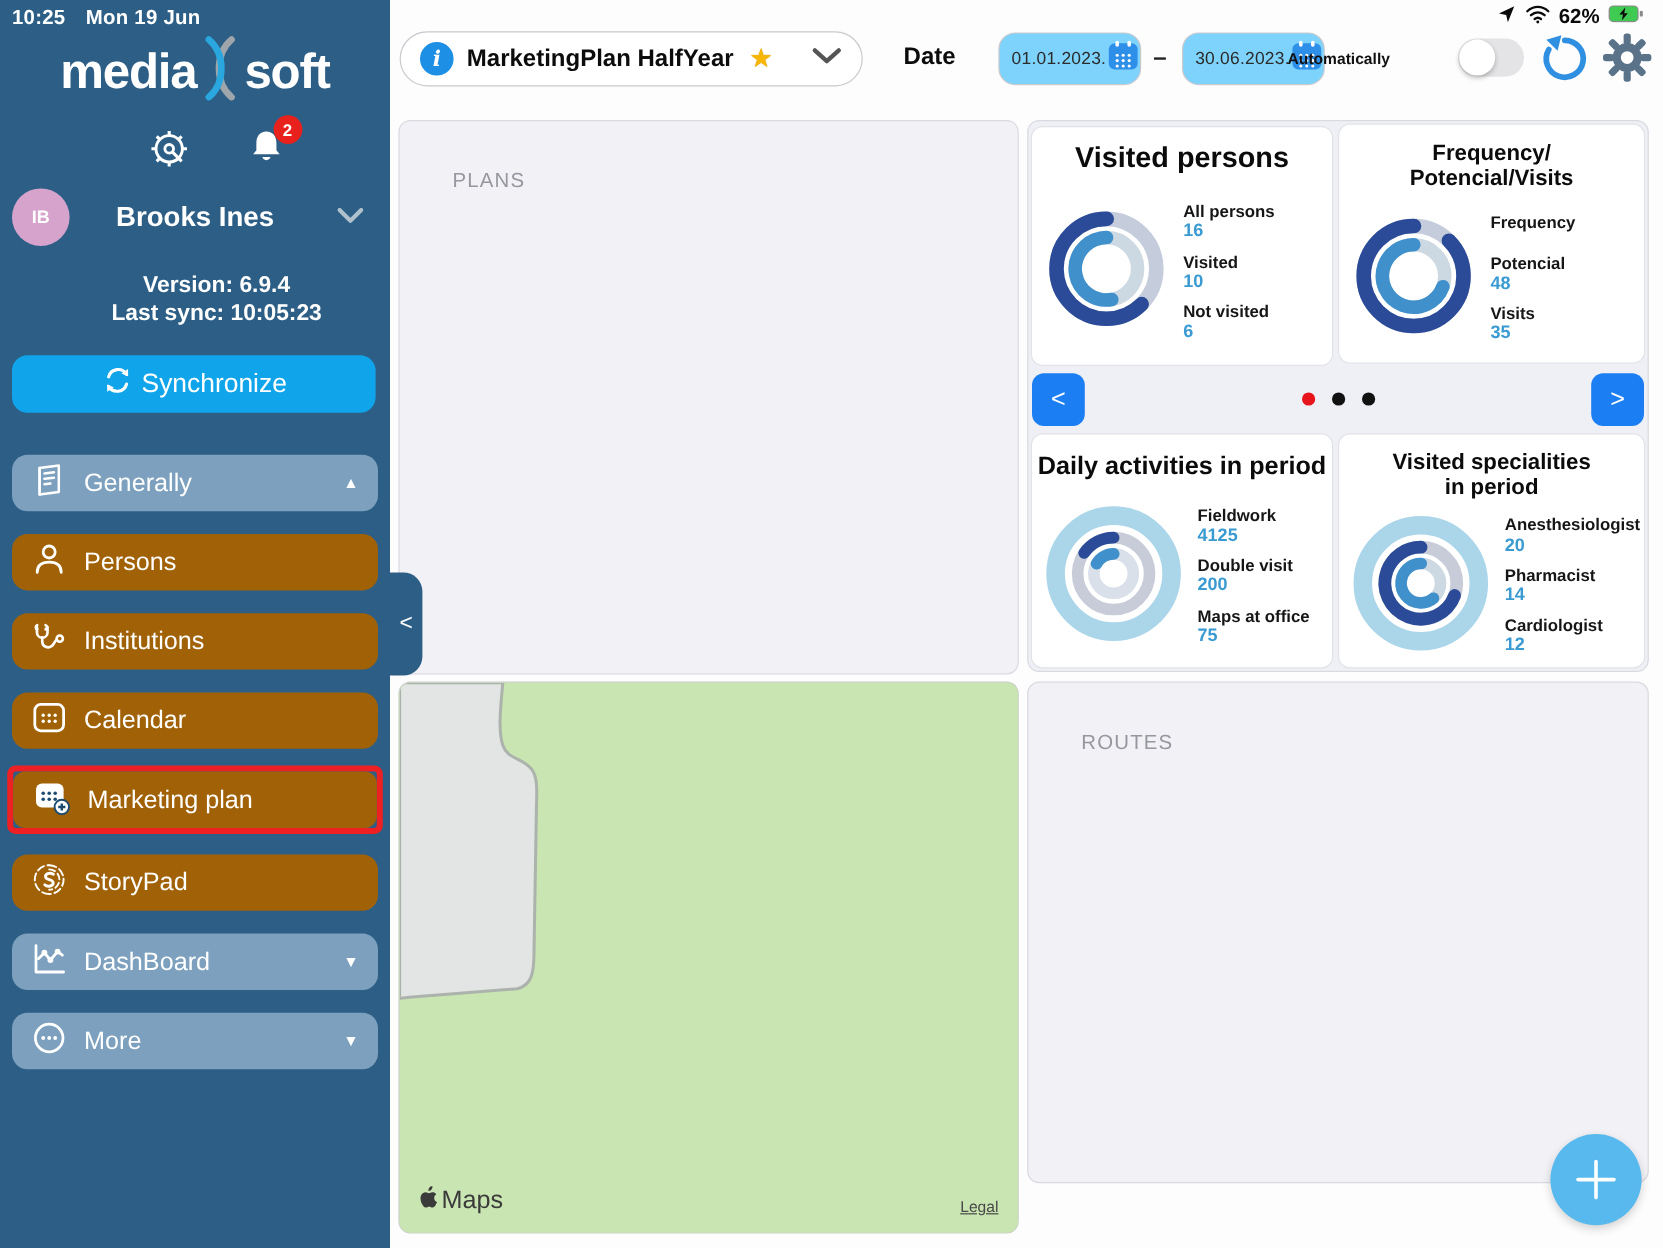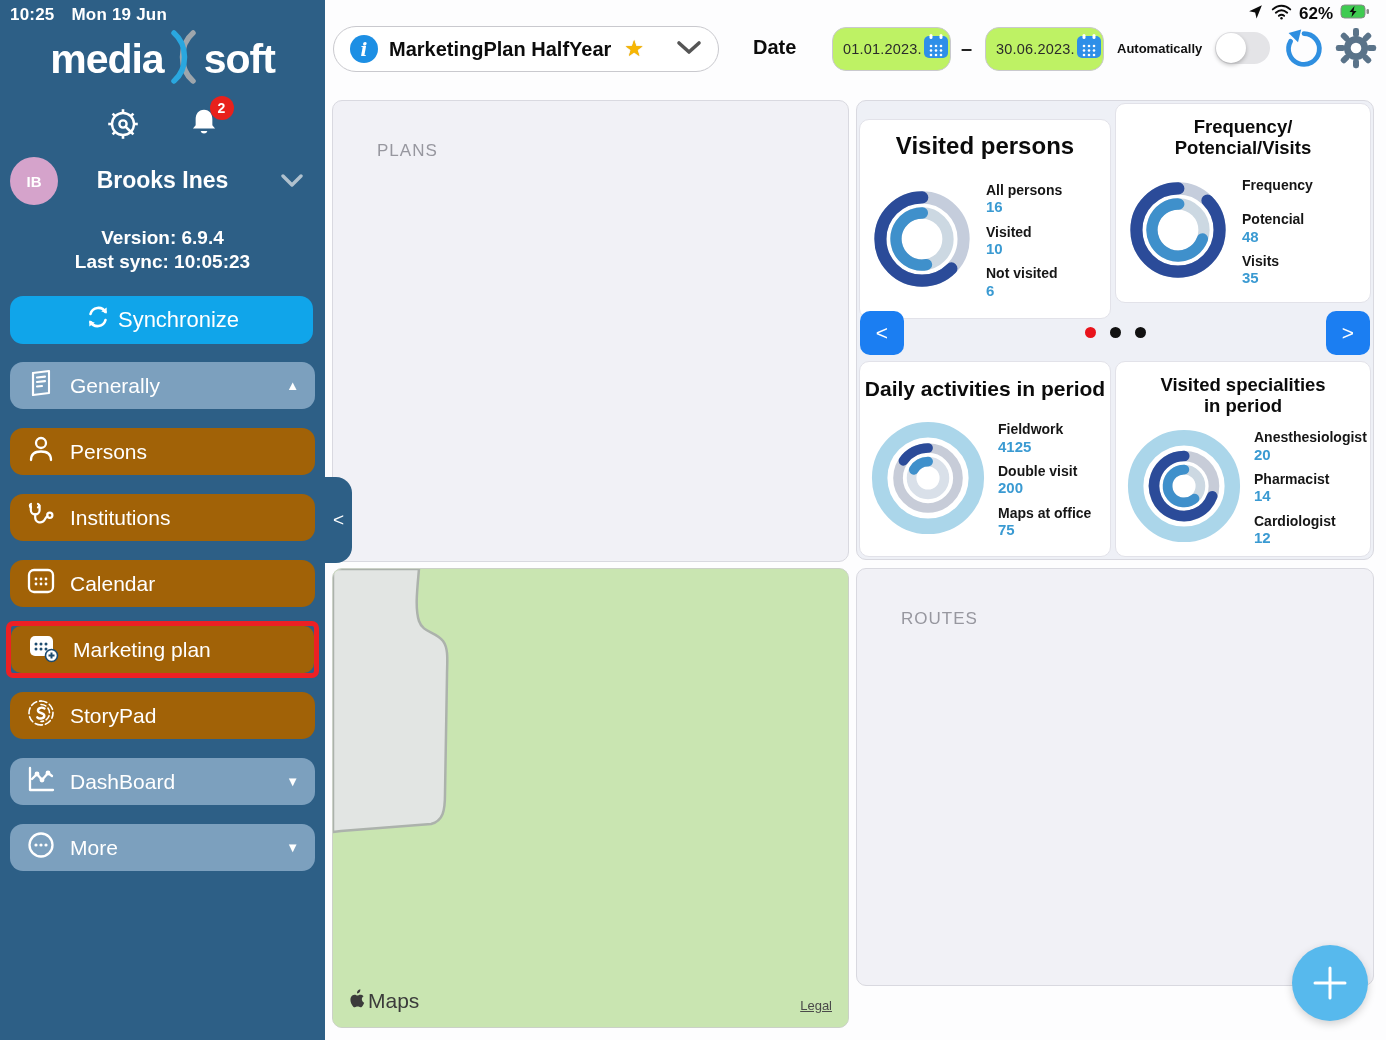--- a/index.html
+++ b/index.html
@@ -1,76 +1,76 @@
 <!DOCTYPE html>
 <html><head>
 <meta charset="utf-8">
 <style>
   * { margin:0; padding:0; box-sizing:border-box; }
   html,body { width:1386px; height:1040px; font-family:"Liberation Sans", sans-serif; }
   #root { position:relative; width:1386px; height:1040px; background:#FDFDFE; overflow:hidden; }
 
   
-  .sidebar { position:absolute; left:0; top:0; width:325px; height:1040px; background:#2D5F86; color:#fff; }
+  .sidebar { position:absolute; left:0; top:0; width:325px; height:1040px; background:#2D5F86; color:#fff;padding-left:18px; }
   .side-time { position:absolute; top:5px; left:10px; font-size:17px; font-weight:700; letter-spacing:.2px; display:flex; gap:17px; }
   .logo-row { position:absolute; top:30px; left:0; width:100%; display:flex; justify-content:center; align-items:center; }
   .logo-txt { font-size:41px; font-weight:700; letter-spacing:-1px; }
   .logo-x { margin:0 2px; }
   .icons-row { position:absolute; top:106px; width:100%; display:flex; justify-content:center; gap:46px; }
   .bell-wrap { position:relative; }
   .badge { position:absolute; top:-10px; right:-13px; background:#E8211C; color:#fff; min-width:24px; height:24px; border-radius:12px; font-size:14px; font-weight:700; display:flex; align-items:center; justify-content:center; }
   .user-row { position:absolute; top:157px; left:0; width:100%; height:54px; }
   .avatar { position:absolute; left:10px; top:0; width:48px; height:48px; border-radius:50%; background:#D5A3CB; color:#fff; font-size:15px; font-weight:600; display:flex; align-items:center; justify-content:center; }
   .user-name { position:absolute; left:0; width:100%; top:10px; text-align:center; font-size:23px; font-weight:600; }
   .user-chev { position:absolute; right:22px; top:16px; opacity:.85; }
   .version-block { position:absolute; top:226px; width:100%; text-align:center; font-size:19px; font-weight:600; line-height:1.27; }
   .sync-btn { position:absolute; top:296px; left:10px; right:12px; height:48px; background:#10A5EA; border-radius:13px; display:flex; align-items:center; justify-content:center; gap:6px; font-size:22px; font-weight:500; cursor:pointer;text-align:right; }
   .nav { position:absolute; top:362px; left:0; right:0; }
-  .nav-item { height:47px; margin:0 10px 19px 10px; border-radius:13px; display:flex; align-items:center; padding:0 16px; gap:14px; font-size:21px; font-weight:500; cursor:pointer; }
+  .nav-item { height:47px; margin:17px 10px 19px 10px; border-radius:13px; display:flex; align-items:center; padding:0 16px; gap:14px; font-size:21px; font-weight:500; cursor:pointer; }
   .nav-dark { background:#a16207; }
   .nav-light { background:#7CA0BE; }
   .nav-item .trail { margin-left:auto; font-size:13px; }
   .hl-wrap { border:5px solid #ED2024; border-radius:7px; margin:-5px 6px 14px 6px; }
   .hl-wrap .nav-item { margin:0; border-radius:10px; }
   .collapse-handle { position:absolute; left:325px; top:477px; width:27px; height:86px; background:#2D5F86; border-radius:0 16px 16px 0; color:#fff; font-size:19px; display:flex; align-items:center; justify-content:center; z-index:40; cursor:pointer; }
 
   
   .main { position:absolute; left:325px; top:0; width:1061px; height:1040px; background:#FDFDFE; }
 
   
   .status-right { position:absolute; top:3px; right:16px; display:flex; align-items:center; gap:7px; color:#0b0b0b; font-size:17px; font-weight:600; }
   .plan-pill { position:absolute; left:8px; top:26px; width:386px; height:46px; background:#fff; border:1.5px solid #C9C9CE; border-radius:23px; display:flex; align-items:center; padding:0 16px; gap:11px; cursor:pointer; }
   .info-ic { width:28px; height:28px; border-radius:50%; background:#1D8FE4; color:#fff; font-family:"DejaVu Serif", serif; font-style:italic; font-weight:700; font-size:18px; display:flex; align-items:center; justify-content:center; flex:0 0 28px; }
   .plan-txt { font-size:20px; font-weight:700; color:#0c0c0c; white-space:nowrap; }
   .star { color:#F7B602; font-size:22px; margin-left:2px; text-shadow:0 0 1px #c98f00; }
   .plan-chev { margin-left:auto; }
   .date-lbl { position:absolute; left:428px; top:36px; font-size:20px; font-weight:700; color:#0c0c0c; }
-  .date-field { position:absolute; top:27px; width:119px; height:44px; background:#bef264; border:1.5px solid #C9C9CE; border-radius:14px; display:flex; align-items:center; padding:0 8px 0 10px; justify-content:space-between; cursor:pointer; }
+  .date-field { position:absolute; top:27px; width:119px; height:44px; background:#7dd3fc; border:1.5px solid #C9C9CE; border-radius:14px; display:flex; align-items:center; padding:0 8px 0 10px; justify-content:space-between; cursor:pointer; }
   .df1 { left:507px; } .df2 { left:660px; }
   .date-val { font-size:14.5px; color:#2b2b2b; letter-spacing:.2px; }
   .date-dash { position:absolute; left:636px; top:37px; font-size:20px; font-weight:700; color:#222; }
-  .auto-lbl { position:absolute; left:792px; top:41px; font-size:13px; font-weight:700; color:#111; }
+  .auto-lbl { position:absolute; left:748px; top:41px; font-size:13px; font-weight:700; color:#111; }
   .toggle { position:absolute; left:890px; top:32px; width:55px; height:32px; border-radius:16px; background:#E4E4E7; cursor:pointer; }
   .knob { position:absolute; left:1px; top:1px; width:30px; height:30px; border-radius:50%; background:#fff; box-shadow:0 2px 4px rgba(0,0,0,.25); }
   .refresh-btn { position:absolute; left:957px; top:26px; width:44px; height:46px; cursor:pointer; }
   .gear-btn { position:absolute; left:1008px; top:25px; width:46px; height:46px; cursor:pointer; }
 
   
   .panel { position:absolute; background:#F1F1F6; border:1px solid #D9D9E0; border-radius:10px; }
   .panel-lbl { position:absolute; left:44px; top:40px; color:#97979F; font-size:17px; letter-spacing:1px; }
   .plans-panel { left:7px; top:100px; width:517px; height:462px; }
   .routes-panel { left:531px; top:568px; width:518px; height:418px; }
   .map-panel { position:absolute; left:7px; top:568px; width:517px; height:460px; border-radius:10px; overflow:hidden; border:1px solid #CBD1C7; background:#C9E5B1; }
   .map-brand { position:absolute; left:16px; bottom:14px; display:flex; align-items:center; gap:3px; color:#3B3B3B; font-size:21px; font-weight:500; }
   .map-legal { position:absolute; right:16px; bottom:14px; color:#4A4A4A; font-size:13px; text-decoration:underline; cursor:pointer; }
 
   
   .dash-panel { left:531px; top:100px; width:518px; height:460px; background:#EEF0F6; border:1px solid #D9D9E0; border-radius:10px; position:absolute; }
   .card { position:absolute; background:#fff; border:1px solid #E2E2E9; border-radius:10px; display:flex; flex-direction:column; align-items:center; }
-  .card1 { left:2px;  top:18px;    width:252px; height:200px; }
+  .card1 { left:2px;  top:4px;    width:252px; height:200px; }
   .card2 { right:2px; top:2px;    width:256px; height:200px; }
   .card3 { left:2px;  bottom:2px; width:252px; height:196px; }
   .card4 { right:2px; bottom:2px; width:256px; height:196px; }
   .card-title { margin-top:13px; font-weight:700; color:#0b0b0b; text-align:center; white-space:pre-line; line-height:1.12; }
   .t-big { font-size:24px; } .t-med { font-size:21px; margin-top:15px; } .t-two { font-size:18.5px; }
   .chart-row { display:flex; align-items:center; width:100%; padding:4px 8px 0 10px; flex:1; }
   .donut { flex:0 0 auto; }
   .c-sm svg { width:104px; height:104px; } .c-lg svg { width:116px; height:116px; }
   .legend { margin-left:12px; display:flex; flex-direction:column; gap:9px; }
   .lg-label { font-size:14px; font-weight:700; color:#161616; line-height:1.1; }

